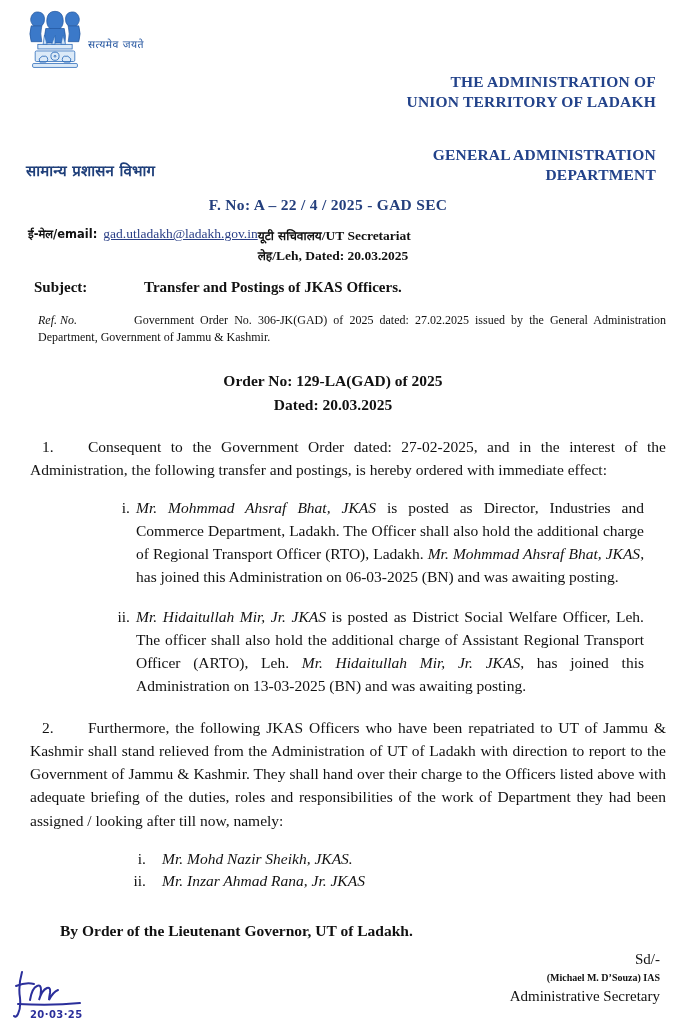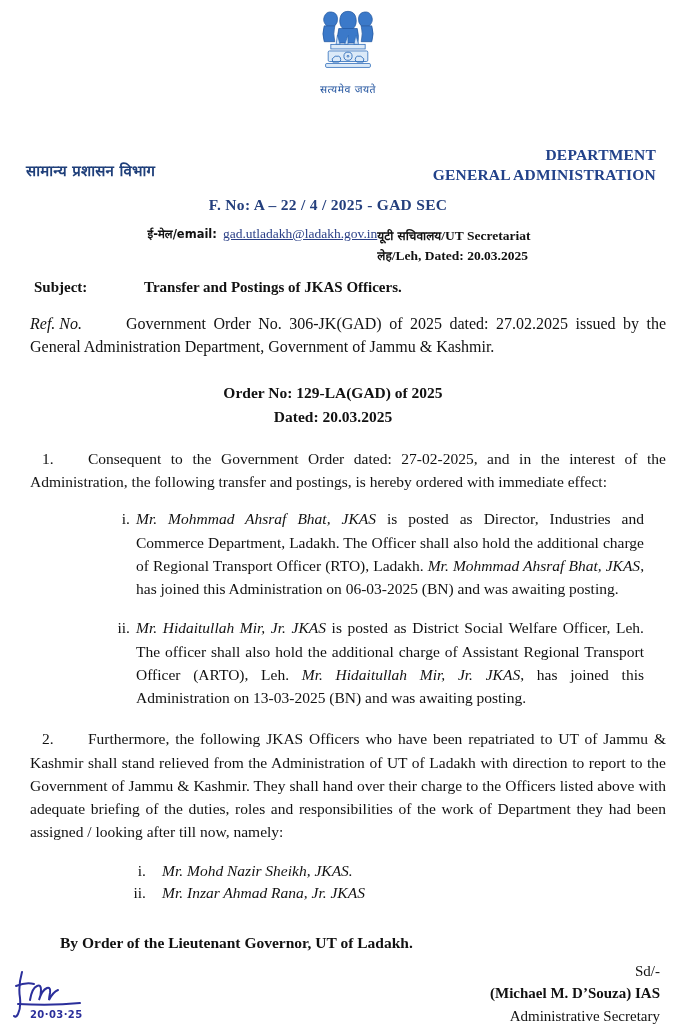--- a/index.html
+++ b/index.html
@@ -27,21 +27,20 @@
   
   .header {
     position: relative;
     height: 190px;
   }
   .emblem-wrap {
     position: absolute;
     left: 0; right: 0;
     top: 6px;
     display: flex;
-    flex-direction: column;
     align-items: center;
   }
   .emblem {
     width: 66px;
     height: 78px;
     display: block;
   }
   .emblem-motto {
     font-family: "DejaVu Sans", sans-serif;
     font-size: 10.5px;
@@ -104,21 +103,21 @@
     font-weight: 700;
     color: #243f7d;
     letter-spacing: 0.3px;
     margin-top: 6px;
     margin-left: -40px;
   }
 
   
   .contact-row {
     display: flex;
-    justify-content: center;
+    justify-content: flex-start;
     align-items: flex-start;
     margin-top: 12px;
     padding: 0 6px 0 6px;
   }
   .email-block {
     font-size: 13px;
     white-space: nowrap;
   }
   .email-label {
     font-weight: 700;
@@ -155,23 +154,24 @@
     font-size: 15px;
     font-weight: 700;
   }
   .subject-label { width: 110px; }
   .subject-text { }
 
   
   .ref-block {
     margin-top: 16px;
     padding: 0 8px 0 8px;
-    font-size: 16px;
+    font-size: 12px;
     line-height: 1.48;
     text-align: justify;
+    margin-left: 8px;
   }
   .ref-label {
     font-style: italic;
     display: inline-block;
     width: 96px;
   }
 
   
   .order-block {
     text-align: center;
@@ -248,21 +248,21 @@
   }
 
   .sign-block {
     margin-top: 8px;
     text-align: right;
     padding-right: 14px;
     font-size: 15px;
     line-height: 1.5;
   }
   .sd { font-size: 15px; padding-left: 21px; }
-  .signer-name { font-weight: 700; font-size: 15px; }
+  .signer-name { font-weight: 700; font-size: 10px; }
   .signer-role { font-size: 15px; }
 
   
   .handsign {
     position: absolute;
     left: 8px;
     bottom: 4px;
     width: 110px;
     height: 62px;
   }
@@ -318,24 +318,28 @@
           <path d="M34 44 l4 14 l-6 0 z"></path>
           <path d="M50 44 l0 14 l-5 0 z"></path>
           <path d="M62 44 l4 14 l-7 0 z"></path>
         </g>
       </svg>
       <div class="emblem-motto">सत्यमेव जयते</div>
     </div>
 
     <div class="hi-line2">सामान्य प्रशासन विभाग</div>
 
+    <div class="en-org">
+      <div>THE ADMINISTRATION OF</div>
+      <div>UNION TERRITORY OF LADAKH</div>
+    </div>
 
     <div class="en-dept">
+      <div>GENERAL ADMINISTRATION</div>
       <div>DEPARTMENT</div>
-      <div>GENERAL ADMINISTRATION</div>
     </div>
   </div>
 
   <div class="fileno">F. No:  A – 22 / 4 / 2025 - GAD SEC</div>
 
   <div class="contact-row">
     <div class="email-block">
       <span class="email-label">ई-मेल/email:</span><span class="email-value">gad.utladakh@ladakh.gov.in</span>
     </div>
     <div class="addr-block">

